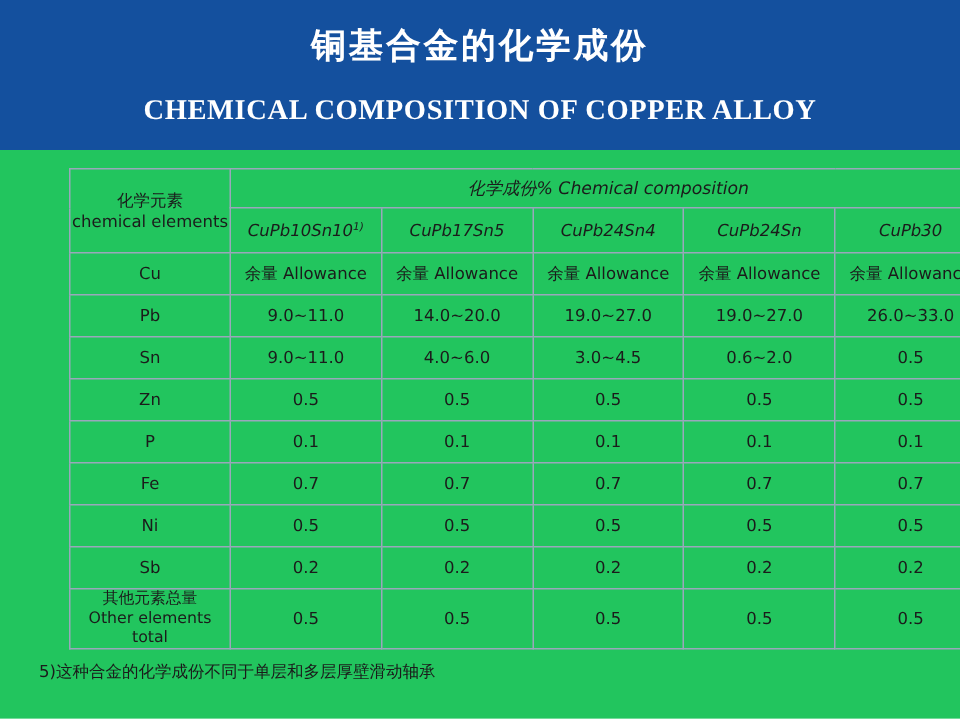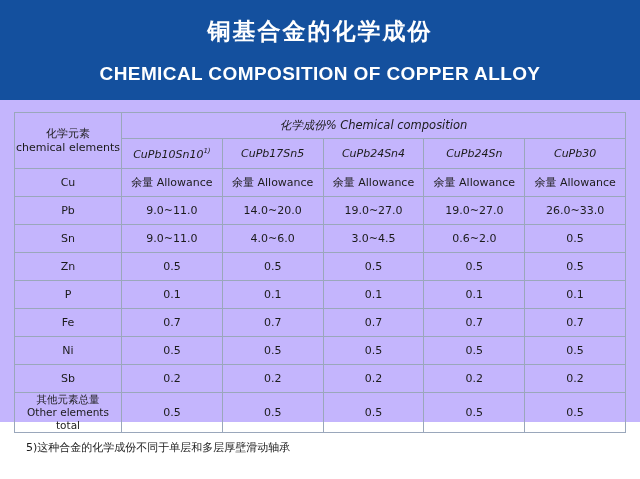--- a/index.html
+++ b/index.html
@@ -9,22 +9,22 @@
   body {
     width: 640px;
     height: 479px;
     background: #ffffff;
     font-family: "Liberation Sans", sans-serif;
     overflow: hidden;
   }
   .page {
     position: relative;
     width: 640px;
-    height: 422px;
-    background: #c4b5fd;
+    height: 479px;
+    background: #22c55e;
     box-sizing: border-box;
   }
   .header {
     width: 640px;
     height: 100px;
     background: #14509e;
     display: flex;
     flex-direction: column;
     align-items: center;
     justify-content: center;
@@ -36,28 +36,29 @@
     font-size: 23px;
     font-weight: bold;
     letter-spacing: 2px;
     font-family: "DejaVu Sans", sans-serif;
     line-height: 30px;
   }
   .header .title-en {
     color: #ffffff;
     font-size: 19px;
     font-weight: bold;
-    font-family: Liberation Sans, sans-serif;
+    font-family: Liberation Serif, serif;
     letter-spacing: 0.4px;
     line-height: 28px;
     margin-top: 14px;
   }
   .table-wrap {
     padding: 12px 14px 0 14px;
     box-sizing: border-box;
+    margin-left: 32px;
   }
   table.alloy {
     border-collapse: collapse;
     width: 612px;
     table-layout: fixed;
     font-size: 11px;
     color: #1b1b1b;
   }
   table.alloy td, table.alloy th {
     border: 1px solid #9aa7bb;

